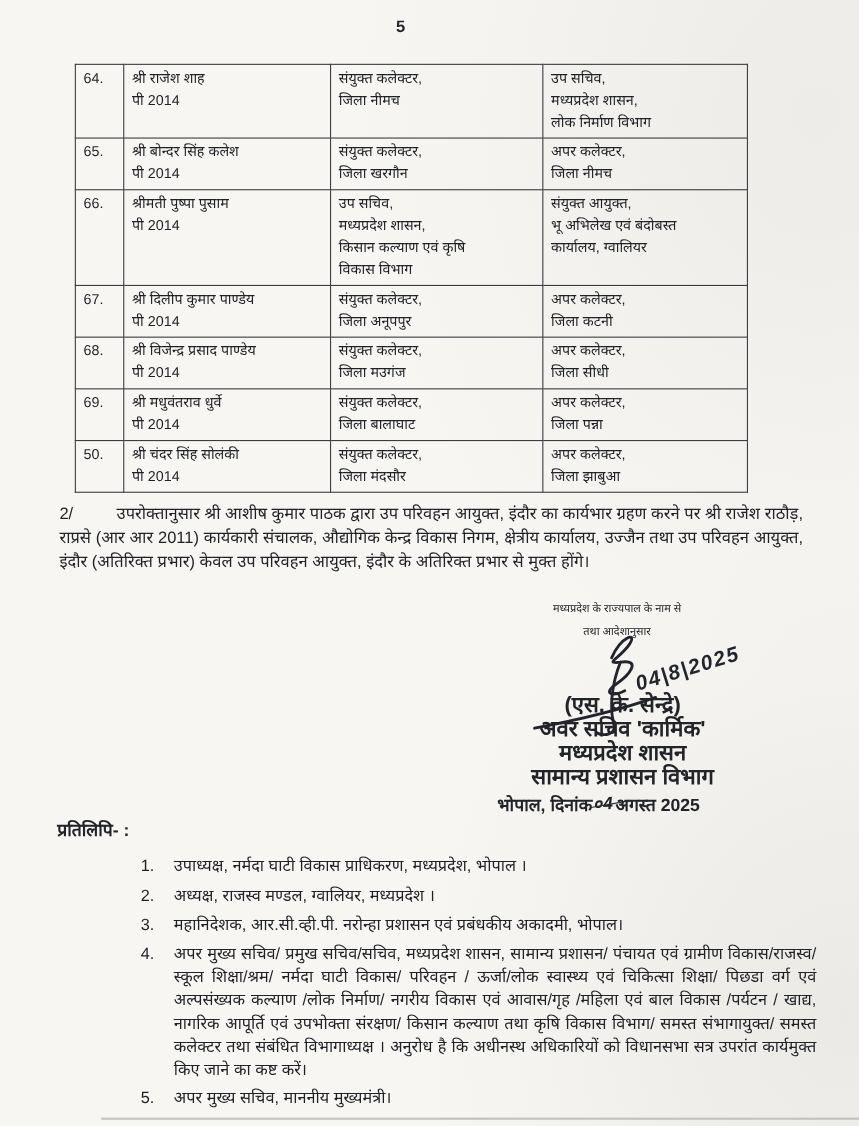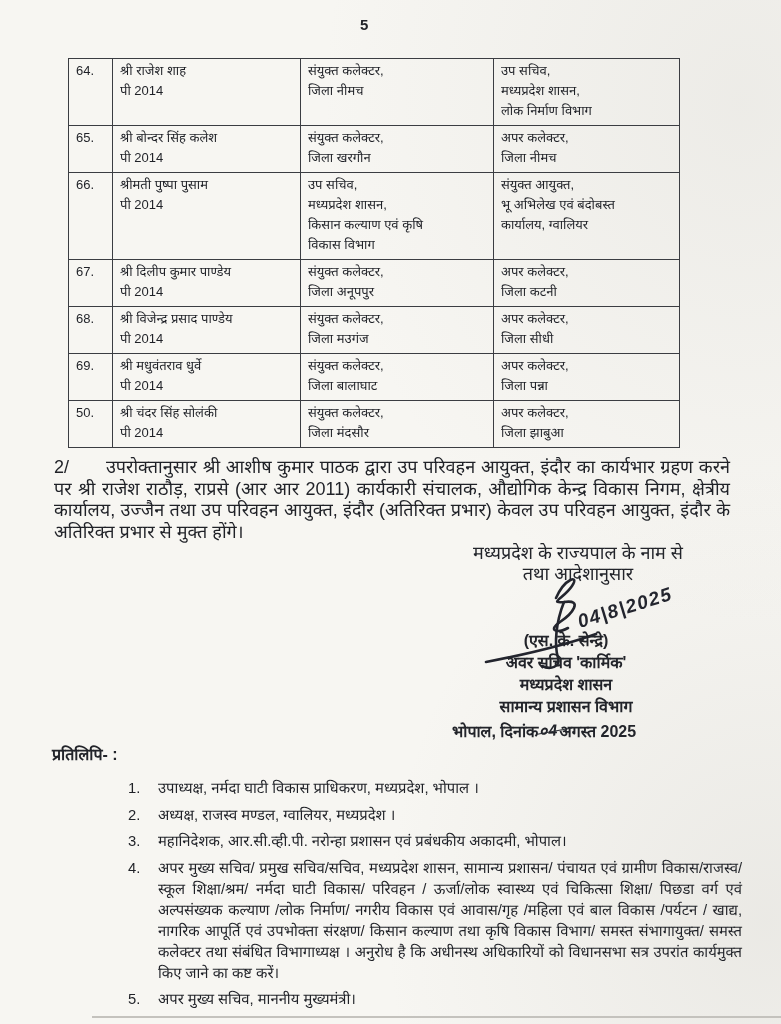--- a/index.html
+++ b/index.html
@@ -27,33 +27,33 @@
     padding:2px 7px 4px 7px;
     font-size:13px;line-height:20px;
     white-space:pre-line;
     font-weight:500;
     color:#1f2127;
   }
   td.sno{text-align:left;padding-left:9px;}
   
   .para2{
     position:absolute;left:54px;top:457px;width:676px;
-    font-size:18px;line-height:21.5px;text-align:justify;
+    font-size:15px;line-height:21.5px;text-align:justify;
     color:#1f2127;font-weight:500;
   }
   .para2 .marker{display:inline-block;width:52px;}
   
   .byorder{
-    position:absolute;left:460px;top:543px;width:236px;
-    text-align:center;font-size:18px;line-height:21px;font-weight:500;
+    position:absolute;left:443px;top:543px;width:236px;
+    text-align:center;font-size:10px;line-height:21px;font-weight:500;
   }
   .signwrap{position:absolute;left:468px;top:570px;width:260px;height:110px;}
   .namesblock{
     position:absolute;left:448px;top:630px;width:236px;
-    text-align:center;font-size:16px;line-height:22px;font-weight:600;
+    text-align:center;font-size:20px;line-height:22px;font-weight:600;
   }
   .sigline{position:relative;}
   
   .refline{position:absolute;left:52px;top:722px;font-size:16px;font-weight:bold;white-space:pre;}
   .dateline{position:absolute;left:452px;top:720px;font-size:16px;font-weight:bold;}
   .dateline .hand{
     display:inline-block;font-style:italic;font-weight:600;
     transform:rotate(-4deg) translateY(-1px);letter-spacing:1px;
     border-bottom:0;position:relative;margin:0 1px;
   }

